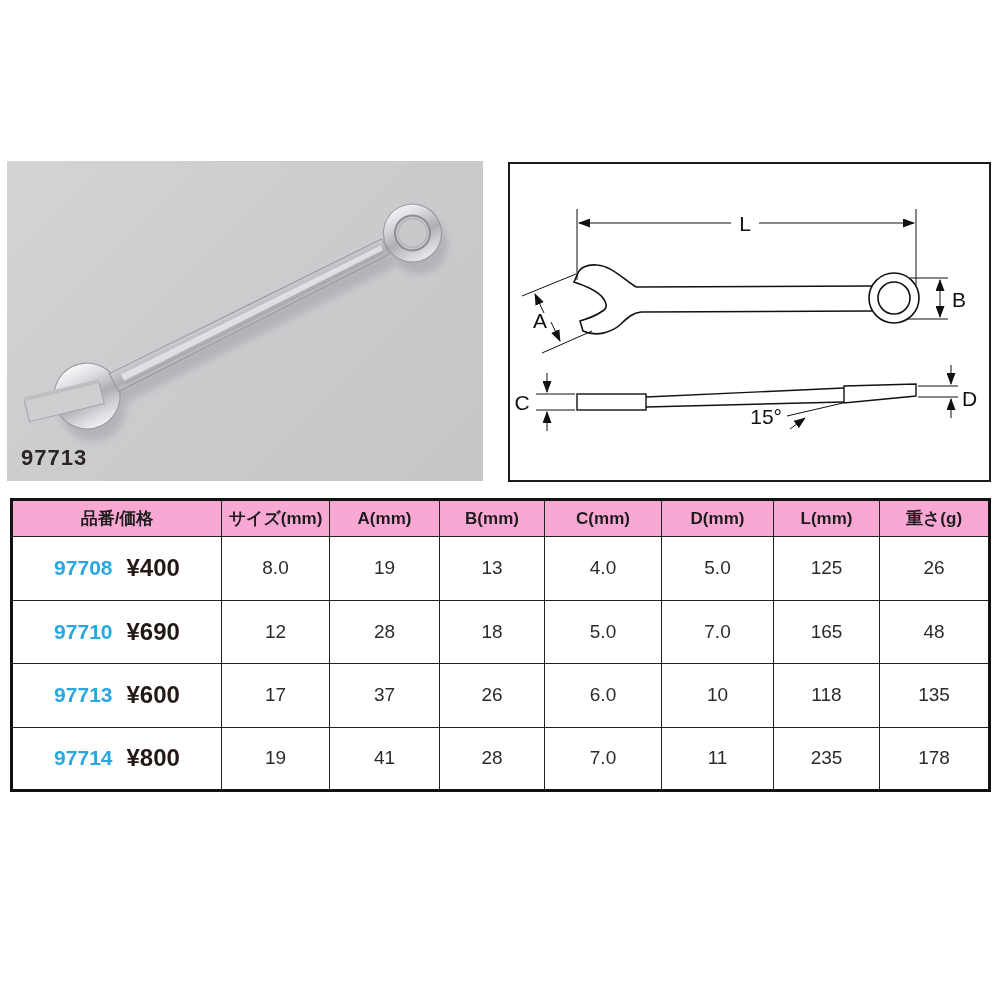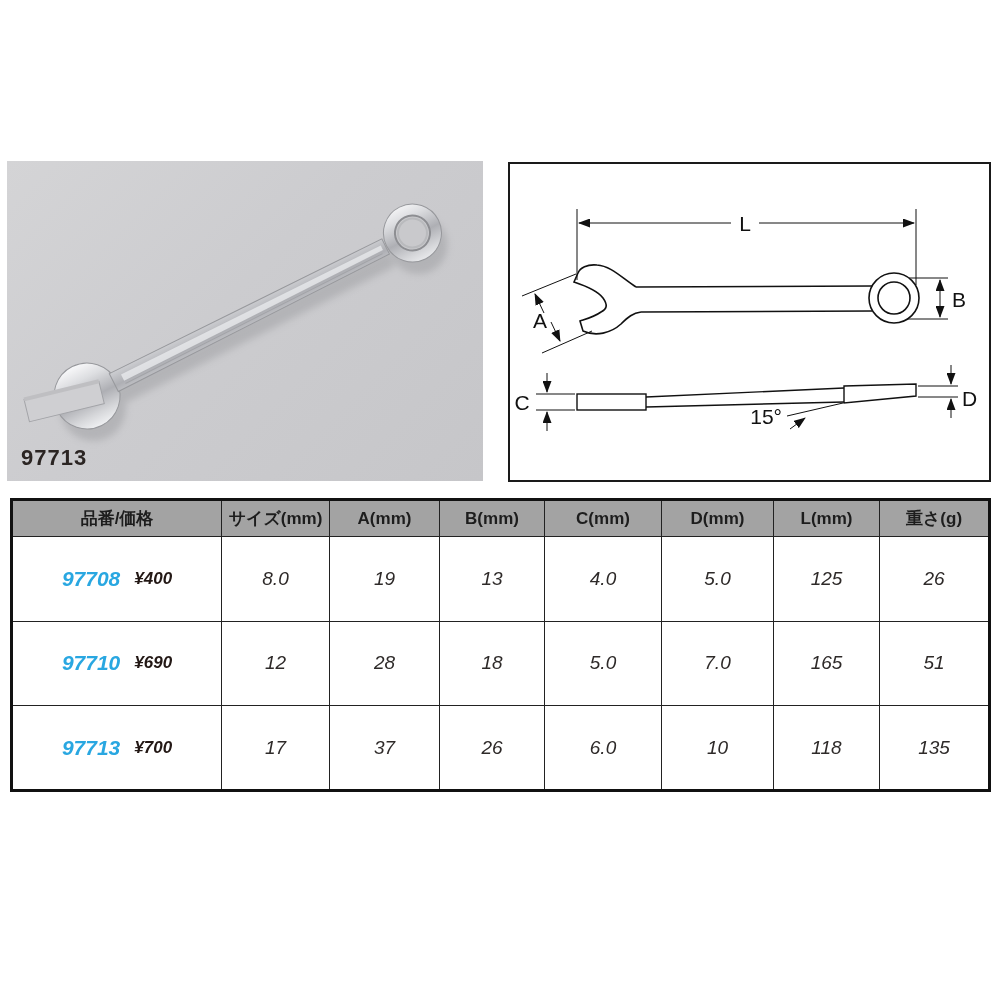--- a/index.html
+++ b/index.html
@@ -31,26 +31,26 @@
     border-collapse:collapse;table-layout:fixed;
     border:3px solid #111;
   }
   .spec-table th,.spec-table td{
     border:1.4px solid #222;text-align:center;vertical-align:middle;
     padding:0;overflow:hidden;white-space:nowrap;
   }
   .spec-table thead tr{height:37px;}
   .spec-table tbody tr{height:36.5px;}
   .spec-table th{
-    background:#a3a3a3;font-size:17px;font-weight:bold;color:#1d1d1d;
-  }
-  .spec-table td{font-size:19px;color:#2e2a29;background:#ffffff;font-style:italic;}
+    background:#f9a8d4;font-size:17px;font-weight:bold;color:#1d1d1d;
+  }
+  .spec-table td{font-size:19px;color:#2e2a29;background:#ffffff;}
   .c-part{display:flex;align-items:center;justify-content:center;gap:14px;height:100%;}
   .part-num{color:#29a7e1;font-weight:bold;font-size:21px;}
-  .price{color:#231815;font-weight:bold;font-size:17px;}
+  .price{color:#231815;font-weight:bold;font-size:24px;}
 
   .col-part{width:210px;} .col-size{width:108px;} .col-a{width:110px;}
   .col-b{width:105px;} .col-c{width:117px;} .col-d{width:112px;}
   .col-l{width:106px;} .col-w{width:110px;}
 </style>
 </head>
 <body>
 
 <div class="page">
 
@@ -211,37 +211,52 @@
           <span class="part-num">97710</span>
           <span class="price">¥690</span>
         </span>
       </td>
       <td>12</td>
       <td>28</td>
       <td>18</td>
       <td>5.0</td>
       <td>7.0</td>
       <td>165</td>
-      <td>51</td>
+      <td>48</td>
     </tr>
 
 
 
     <tr>
       <td>
         <span class="c-part">
           <span class="part-num">97713</span>
-          <span class="price">¥700</span>
+          <span class="price">¥600</span>
         </span>
       </td>
       <td>17</td>
       <td>37</td>
       <td>26</td>
       <td>6.0</td>
       <td>10</td>
       <td>118</td>
       <td>135</td>
     </tr>
 
+    <tr>
+      <td>
+        <span class="c-part">
+          <span class="part-num">97714</span>
+          <span class="price">¥800</span>
+        </span>
+      </td>
+      <td>19</td>
+      <td>41</td>
+      <td>28</td>
+      <td>7.0</td>
+      <td>11</td>
+      <td>235</td>
+      <td>178</td>
+    </tr>
   </tbody>
   </table>
 
 </div>
 
 </body></html>

